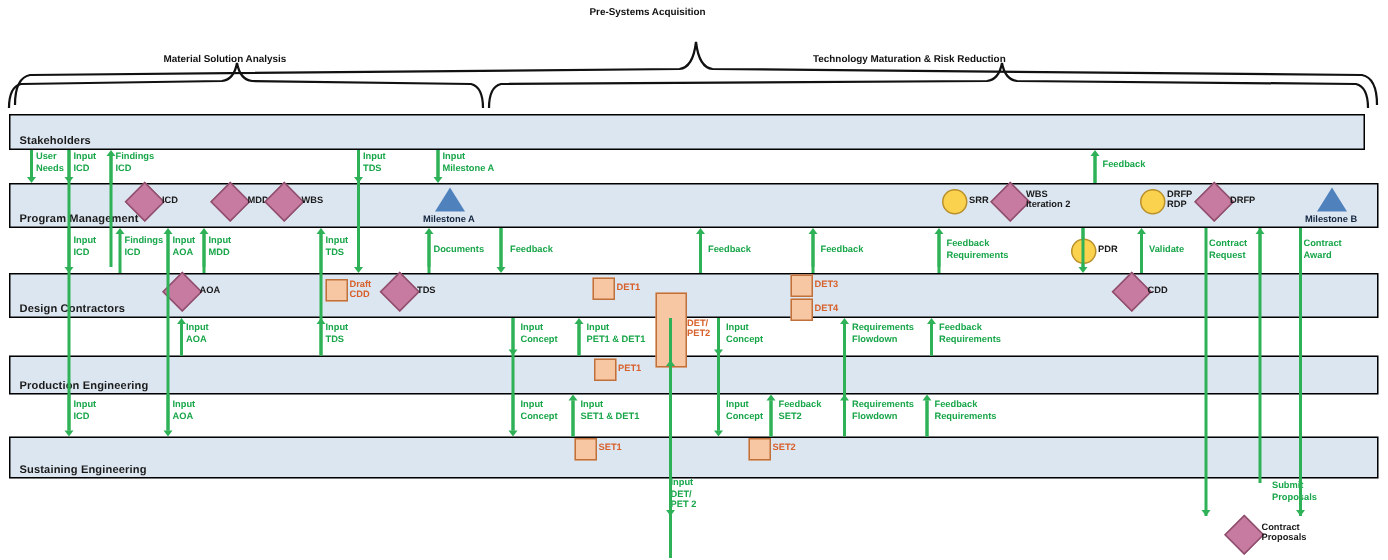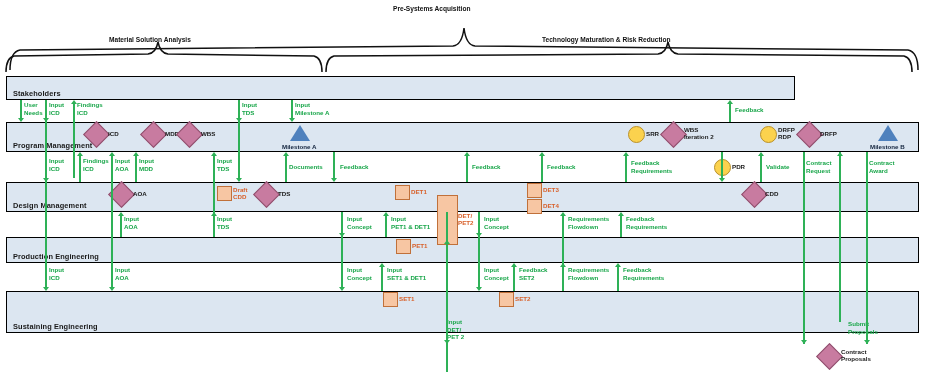--- a/index.html
+++ b/index.html
@@ -32,37 +32,37 @@
     <path d="M 918 70 Q 918 52 908 50 L 475 46 Q 466 45 464 28 Q 462 45 453 46 L 20 50 Q 10 52 10 70" fill="none" stroke="#111" stroke-width="1.5"></path>
 
     <path d="M 322 72 Q 322 58 314 56 L 168 54 Q 160 53 158 42 Q 156 53 148 54 L 14 56 Q 6 58 6 72" fill="none" stroke="#111" stroke-width="1.5"></path>
 
     <path d="M 912 72 Q 912 58 904 56 L 678 54 Q 670 53 668 42 Q 666 53 658 54 L 334 56 Q 326 58 326 72" fill="none" stroke="#111" stroke-width="1.5"></path>
   </svg>
   <div class="brace-lbl" style="left:393px;top:5px;">Pre-Systems Acquisition</div>
   <div class="brace-lbl" style="left:109px;top:36px;">Material Solution Analysis</div>
   <div class="brace-lbl" style="left:542px;top:36px;">Technology Maturation &amp; Risk Reduction</div>
 
-  <div class="lane" style="left:6px;top:76px;width:789px;height:24px;">
+  <div class="lane" style="left:6px;top:76px;width:904px;height:24px;">
     <div class="lane-label">Stakeholders</div>
   </div>
 
   <div class="lane" style="left:6px;top:122px;width:913px;height:30px;">
     <div class="lane-label">Program Management</div>
   </div>
 
   <div class="lane" style="left:6px;top:182px;width:913px;height:30px;">
-    <div class="lane-label">Design Management</div>
+    <div class="lane-label">Design Contractors</div>
   </div>
 
   <div class="lane" style="left:6px;top:237px;width:913px;height:26px;">
     <div class="lane-label">Production Engineering</div>
   </div>
 
-  <div class="lane" style="left:6px;top:291px;width:913px;height:42px;text-decoration:underline;">
+  <div class="lane" style="left:6px;top:291px;width:913px;height:28px;text-decoration:underline;">
     <div class="lane-label">Sustaining Engineering</div>
   </div>
 
 
   <div class="arr" style="left:20px;top:100px;height:18px;"></div>
   <div class="arrhead hd-down" style="left:17.8px;top:118px;"></div>
   <div class="gap-label" style="left:24px;top:101px;">User<br>Needs</div>
 
   <div class="arr" style="left:45px;top:100px;height:18px;"></div>
   <div class="arrhead hd-down" style="left:42.8px;top:118px;"></div>

